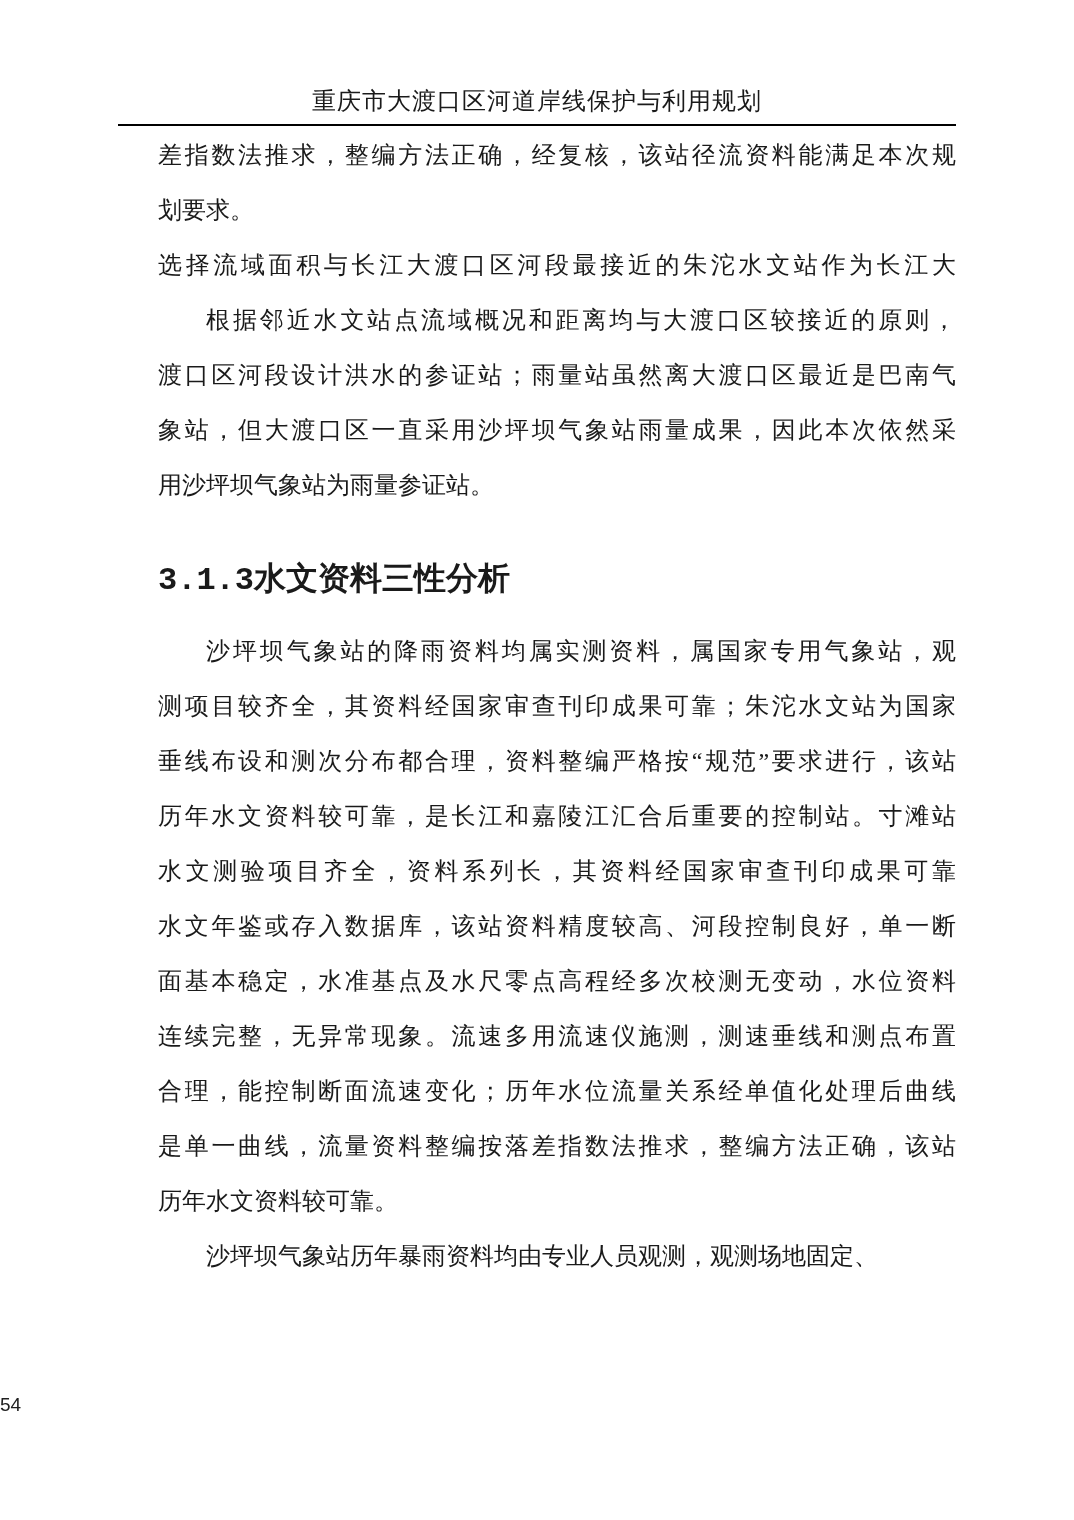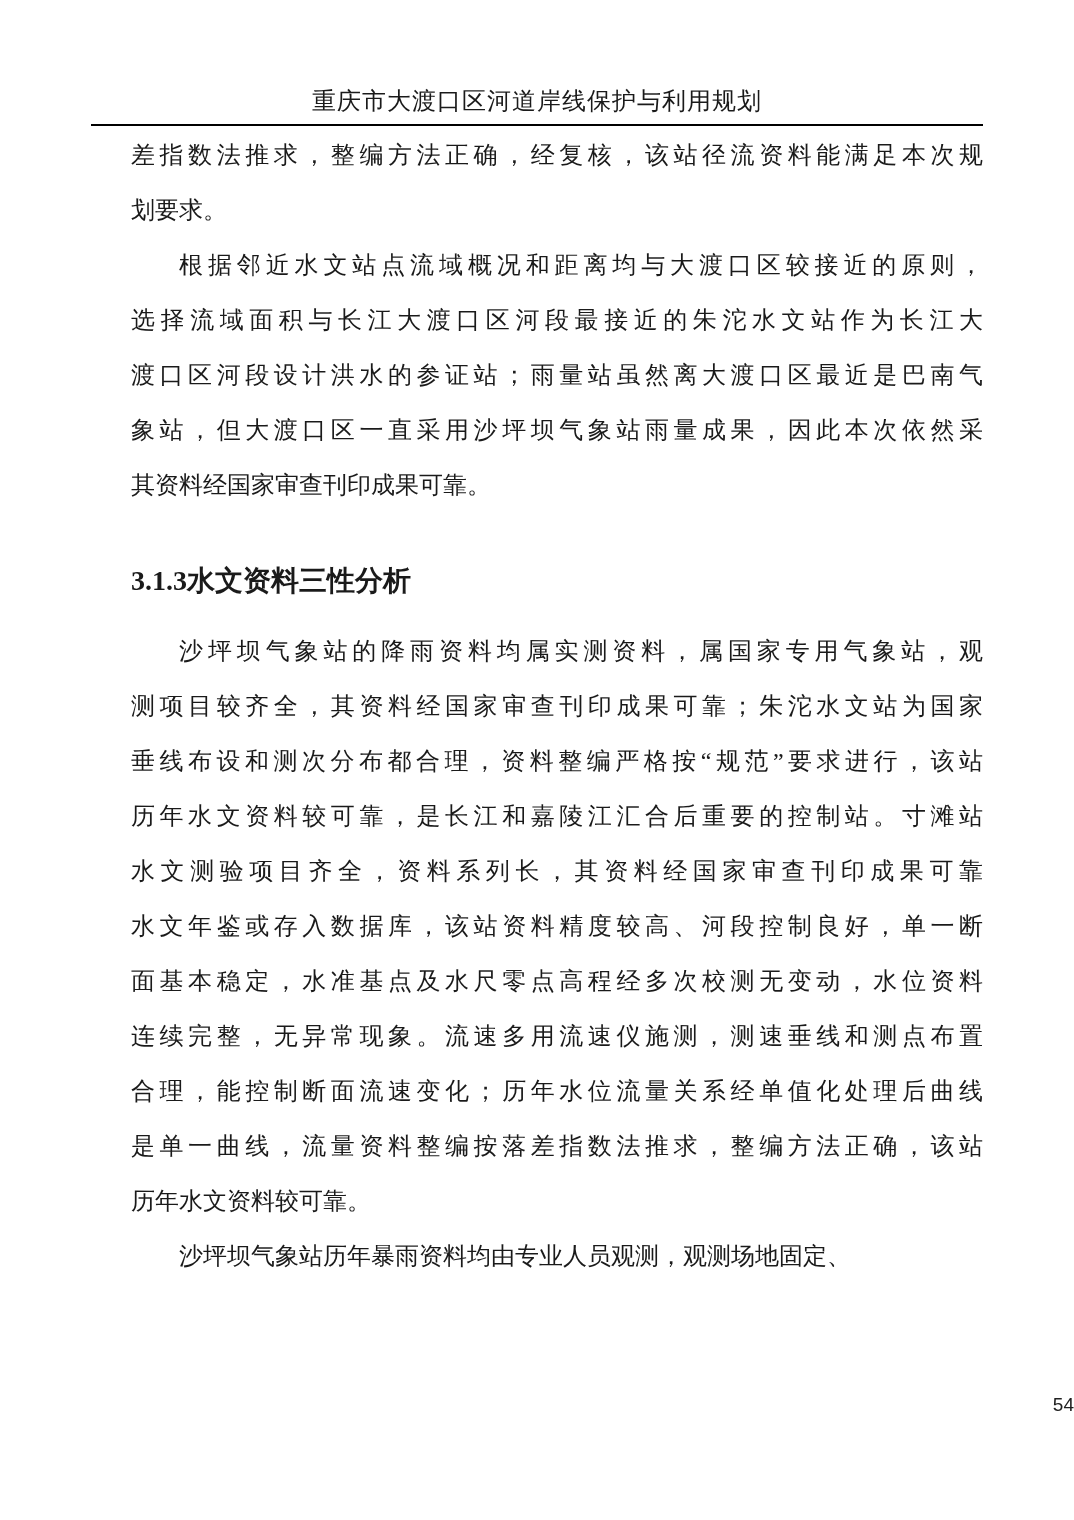--- a/index.html
+++ b/index.html
@@ -7,21 +7,21 @@
     padding: 0;
     background: #ffffff;
   }
   .page {
     position: relative;
     width: 1074px;
     height: 1520px;
     margin: 0 auto;
     background: #ffffff;
     box-sizing: border-box;
-    padding: 0 91px;
+    padding: 0 118px;
     color: #1a1a1a;
     font-family: "Liberation Serif", "DejaVu Serif", serif;
     overflow: hidden;
   }
   .page-header {
     padding-top: 82px;
   }
   .header-title {
     text-align: center;
     font-size: 24px;
@@ -52,36 +52,37 @@
   .para .line.last {
     text-align-last: left;
   }
   .para .line.indent {
     padding-left: 48px;
   }
   .para.heading {
     margin: 40px 0 15px 0;
   }
   .para.heading .line {
-    font-size: 28px;
+    font-size: 32px;
     font-weight: bold;
     line-height: 56px;
     text-align: left;
     text-align-last: left;
+    font-family: Liberation Mono, monospace;
   }
   .para.subheading .line {
     text-align: left;
     text-align-last: left;
   }
   .page-footer {
     position: absolute;
-    left: 12px;
+    left: 0;
     right: 0;
     top: 1392px;
-    text-align: right;
+    text-align: left;
   }
   .page-number {
     font-family: "Liberation Sans", "DejaVu Sans", sans-serif;
     font-size: 19px;
     line-height: 26px;
     color: #202020;
   }
 </style>
 </head>
 <body>
@@ -92,25 +93,25 @@
     <div class="header-title">重庆市大渡口区河道岸线保护与利用规划</div>
     <hr class="header-rule">
   </header>
 
   <main class="doc-body" id="doc-body">
       <div class="para body">
         <div class="line">差指数法推求，整编方法正确，经复核，该站径流资料能满足本次规</div>
         <div class="line last">划要求。</div>
       </div>
       <div class="para body">
+        <div class="line">选择流域面积与长江大渡口区河段最接近的朱沱水文站作为长江大</div>
         <div class="line indent">根据邻近水文站点流域概况和距离均与大渡口区较接近的原则，</div>
-        <div class="line">选择流域面积与长江大渡口区河段最接近的朱沱水文站作为长江大</div>
         <div class="line">渡口区河段设计洪水的参证站；雨量站虽然离大渡口区最近是巴南气</div>
         <div class="line">象站，但大渡口区一直采用沙坪坝气象站雨量成果，因此本次依然采</div>
-        <div class="line last">其资料经国家审查刊印成果可靠。</div>
+        <div class="line last">用沙坪坝气象站为雨量参证站。</div>
       </div>
       <div class="para heading">
         <div class="line last">3.1.3水文资料三性分析</div>
       </div>
       <div class="para body">
         <div class="line indent">沙坪坝气象站的降雨资料均属实测资料，属国家专用气象站，观</div>
         <div class="line">测项目较齐全，其资料经国家审查刊印成果可靠；朱沱水文站为国家</div>
         <div class="line">垂线布设和测次分布都合理，资料整编严格按“规范”要求进行，该站</div>
         <div class="line">历年水文资料较可靠，是长江和嘉陵江汇合后重要的控制站。寸滩站</div>
         <div class="line">水文测验项目齐全，资料系列长，其资料经国家审查刊印成果可靠</div>

